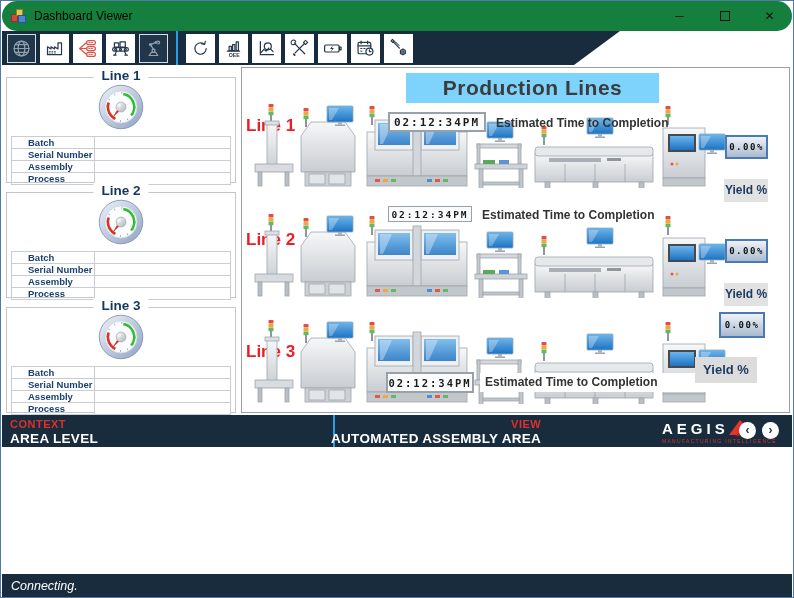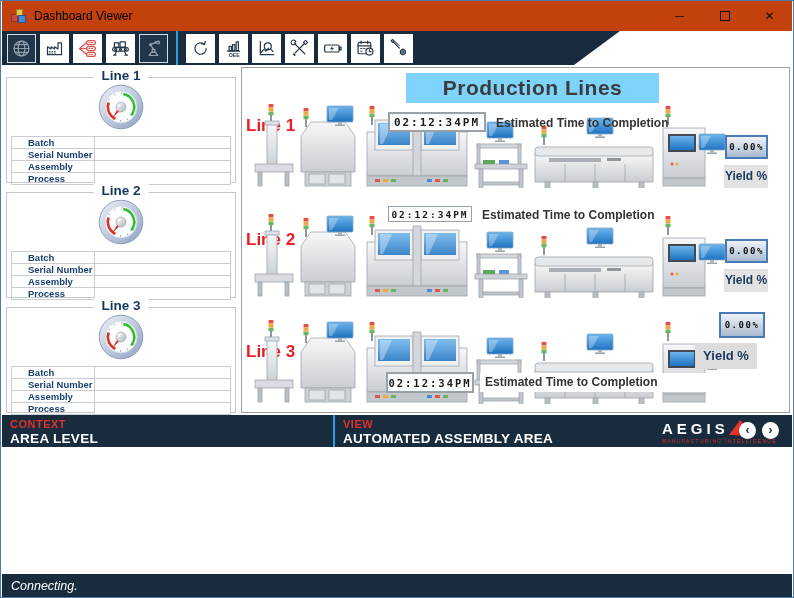--- a/index.html
+++ b/index.html
@@ -1,21 +1,21 @@
 <!DOCTYPE html>
 <html><head>
 <meta charset="utf-8">
 <style>
   * { box-sizing: border-box; margin: 0; padding: 0; }
   html,body { width:794px; height:598px; }
   body { font-family:"Liberation Sans", sans-serif; background:#fff; }
   .window { position:relative; width:794px; height:598px; border:1px solid #4d7aa9; background:#fff; overflow:hidden; }
 
   
-  .titlebar { position:absolute; top:0; left:1px; right:1px; height:30px; background:#c2410c; display:flex; align-items:center; }
+  .titlebar { position:absolute; top:0; left:1px; right:1px; height:30px; background:#15803d; display:flex; align-items:center;border-radius:15px; }
   .app-icon { width:16px; height:16px; margin:0 7px 0 9px; position:relative; }
   .app-icon i { position:absolute; display:block; }
   .app-icon .sq-red { left:0; top:6px; width:7px; height:8px; background:#c94a3d; border:1px solid #8d3328; }
   .app-icon .sq-yel { left:5px; top:1px; width:7px; height:7px; background:#e8c84a; border:1px solid #9a7e2a; }
   .app-icon .sq-blu { left:7px; top:7px; width:8px; height:8px; background:#4a86d8; border:1px solid #2a5590; }
   .title-text { font-size:12px; color:#000; }
   .win-controls { margin-left:auto; display:flex; height:30px; }
   .win-btn { width:45px; height:30px; display:flex; align-items:center; justify-content:center; font-size:12px; color:#111; cursor:default; }
   .win-btn.maxi span { display:block; width:10px; height:10px; border:1px solid #111; }
 
@@ -61,29 +61,29 @@
   .eta { position:absolute; font-size:12px; font-weight:bold; color:#333; z-index:3; white-space:nowrap; }
   .row-1 .eta { left:254px; top:14px; }
   .row-2 .eta { left:240px; top:2px; }
   .row-3 .eta { left:238px; top:61px; background:#fff; width:252px; height:19px; line-height:19px; padding-left:5px; }
   .ybox { position:absolute; border:2px solid #4a79b8; background:linear-gradient(180deg,#eef3f9 0%,#cfd9e6 45%,#a9bace 100%);
           font-family:"DejaVu Sans Mono", monospace; font-size:9px; font-weight:bold; letter-spacing:1.5px; color:#111;
           display:flex; align-items:center; justify-content:center; z-index:3; }
   .row-1 .ybox { right:21px; top:33px; width:43px; height:24px; }
   .row-2 .ybox { right:21px; top:33px; width:43px; height:24px; }
   .row-3 .ybox { right:24px; top:0;   width:46px; height:26px; }
-  .ylabel { position:absolute; background:#e2e2e2; color:#1c3a5e; font-weight:bold; text-align:center; z-index:3; }
+  .ylabel { position:absolute; background:#e2e2e2; color:#1c3a5e; font-weight:bold; text-align:center; z-index:3;margin-top:14px; }
   .row-1 .ylabel { right:21px; top:63px; width:44px; height:23px; font-size:12px; line-height:23px; }
   .row-2 .ylabel { right:21px; top:63px; width:44px; height:23px; font-size:12px; line-height:23px; }
   .row-3 .ylabel { right:32px; top:31px; width:62px; height:26px; font-size:13px; line-height:26px; background:#dcdcdc; }
 
   
   .footer { position:absolute; top:414px; left:1px; right:1px; height:32px; background:#182c3e; }
   .f-block { position:absolute; top:3px; }
-  .f-context { left:8px; } .f-view { left:341px; }
+  .f-context { left:8px; } .f-view { left:329px;text-align:right; }
   .f-small { font-size:11px; font-weight:bold; letter-spacing:.5px; color:#e0302a; }
   .f-big { font-size:13.5px; font-weight:bold; color:#fff; letter-spacing:.3px; margin-top:1px; }
   .f-sep { position:absolute; left:331px; top:0; width:2px; height:32px; background:#2e9be6; }
   .logo { position:absolute; left:612px; top:4px; text-align:center;margin-left:48px; }
   .logo-row { display:flex; align-items:center; }
   .logo-name { color:#fff; font-size:15px; font-weight:600; letter-spacing:4px; }
   .logo-tag { font-size:5px; color:#e0302a; letter-spacing:1.3px; margin-top:1px; white-space:nowrap; }
   .nav { position:absolute; right:13px; top:7px; display:flex; gap:6px; }
   .nav-btn { width:17px; height:17px; border-radius:50%; background:#fff; color:#16293a; font-size:12px; font-weight:bold;
              display:flex; align-items:center; justify-content:center; line-height:1; padding-bottom:1px; }

